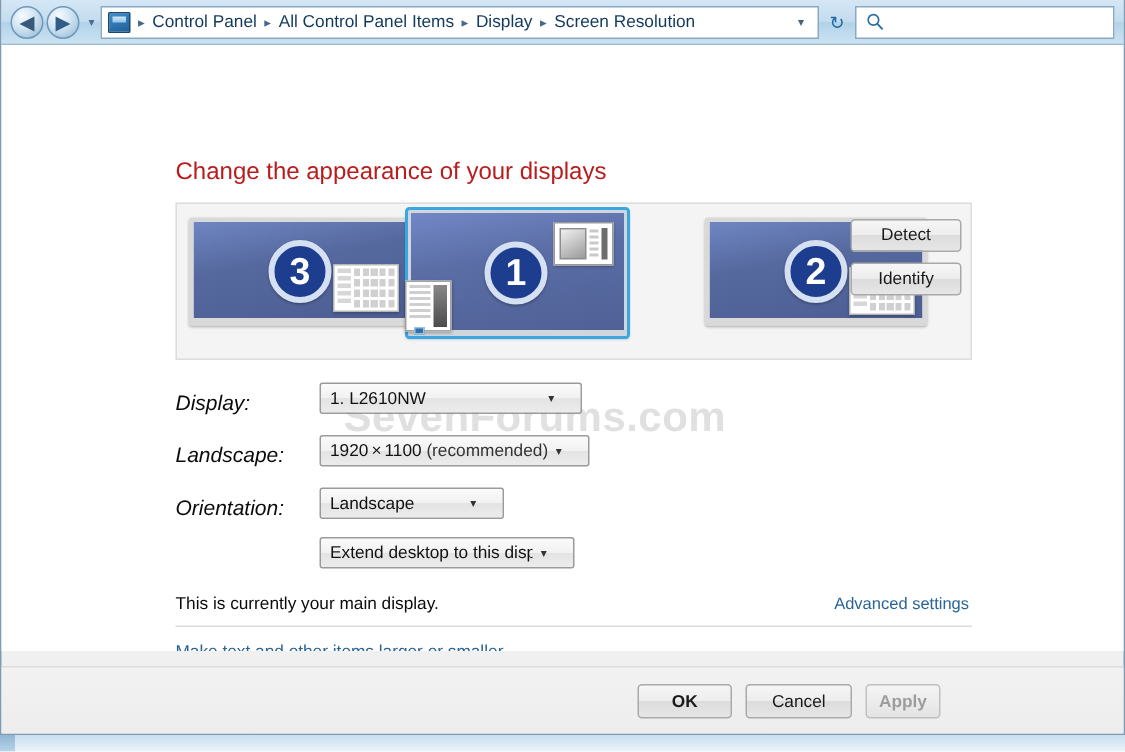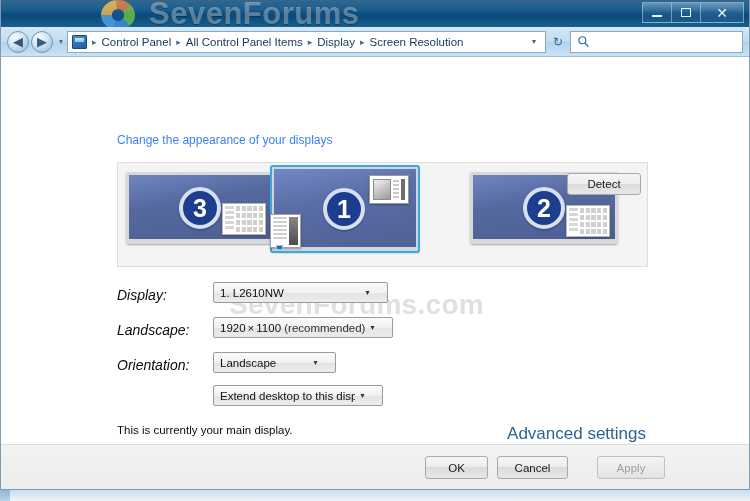--- a/index.html
+++ b/index.html
@@ -217,22 +217,22 @@
     font-size: 28px;
     font-weight: bold;
     color: rgba(170,170,170,.36);
     white-space: nowrap;
     user-select: none;
     letter-spacing: .3px;
   }
   #page-title {
     position: absolute;
     left: 116px; top: 76px;
-    font-size: 12px;
-    color: #3b82f6;
+    font-size: 16px;
+    color: #b91c1c;
     white-space: nowrap;
   }
 
   
   #preview-box {
     position: absolute;
     left: 116px; top: 105px;
     width: 531px; height: 105px;
     background: #f4f4f4;
     border: 1px solid #ddd;
@@ -404,21 +404,21 @@
   
   #status-text {
     position: absolute;
     left: 116px; top: 367px;
     font-size: 11.5px;
     color: #0b0b0b;
   }
   #adv-settings {
     position: absolute;
     right: 103px; top: 367px;
-    font-size: 17px;
+    font-size: 11px;
     color: #2a6496;
     cursor: pointer;
   }
   #divider {
     position: absolute;
     left: 116px; top: 387px;
     width: 531px; height: 1px;
     background: #dcdcdc;
   }
   .page-link {
@@ -431,54 +431,41 @@
   #link-larger { top: 399px; }
 
   
   #footer {
     position: absolute;
     left: 0; bottom: 0;
     width: 748px; height: 45px;
     background: linear-gradient(180deg,#f2f2f2,#ededed);
     border-top: 1px solid #dcdcdc;
   }
-  #btn-ok     { position: absolute; left: 424px; top: 11px; width: 63px; height: 23px; }
+  #btn-ok     { position: absolute; left: 424px; top: 11px; width: 63px; height: 23px; font-weight: bold; }
   #btn-cancel { position: absolute; left: 496px; top: 11px; width: 71px; height: 23px; }
-  #btn-apply  { position: absolute; left: 596px; top: 11px; width: 68px; height: 23px; }
+  #btn-apply  { position: absolute; left: 576px; top: 11px; width: 50px; height: 23px; font-weight: bold; }
 
   
   #desktop-strip {
     position: absolute;
     left: 0; top: 490px;
     width: 750px; height: 11px;
     background: linear-gradient(180deg,#c9dff0 0%, #dcebf7 60%, #eef5fb 100%);
   }
   #desktop-strip .edge {
     position: absolute; left: 0; top: 0; width: 10px; height: 11px;
     background: linear-gradient(180deg,#8fb6d4,#b7d3e8);
   }
 </style>
 </head>
 <body>
 
 <div id="window">
 
-  <div id="titlebar">
-    <div class="tb-logo"></div>
-    <div class="tb-watermark">SevenForums</div>
-    <div id="win-buttons">
-      <div class="wbtn">
-          <span class="glyph-min"></span>
-        </div>
-      <div class="wbtn">
-          <span class="glyph-max"></span>
-        </div>
-      <div class="wbtn">✕</div>
-    </div>
-  </div>
 
   <div id="addressbar">
     <div class="navbtn">◀</div>
     <div class="navbtn fwd">▶</div>
     <div class="navcaret">▾</div>
 
     <div id="crumbbar">
       <span class="cp-icon"></span>
       <span class="crumb-sep">▸</span>
       <span class="crumb">Control Panel</span>
@@ -602,20 +589,21 @@
               <i></i>
               <i></i>
               <i></i>
           </div>
         </div>
       </div>
 
     </div>
 
     <div class="btn" id="btn-detect">Detect</div>
+    <div class="btn" id="btn-identify">Identify</div>
 
     <div class="frow" id="row-display">
       <span class="flabel">Display:</span>
     </div>
     <div class="combo" id="cmb-display">
       <span class="cval">1. L2610NW</span>
       <span class="carrow">▾</span>
     </div>
 
     <div class="frow" id="row-res">

